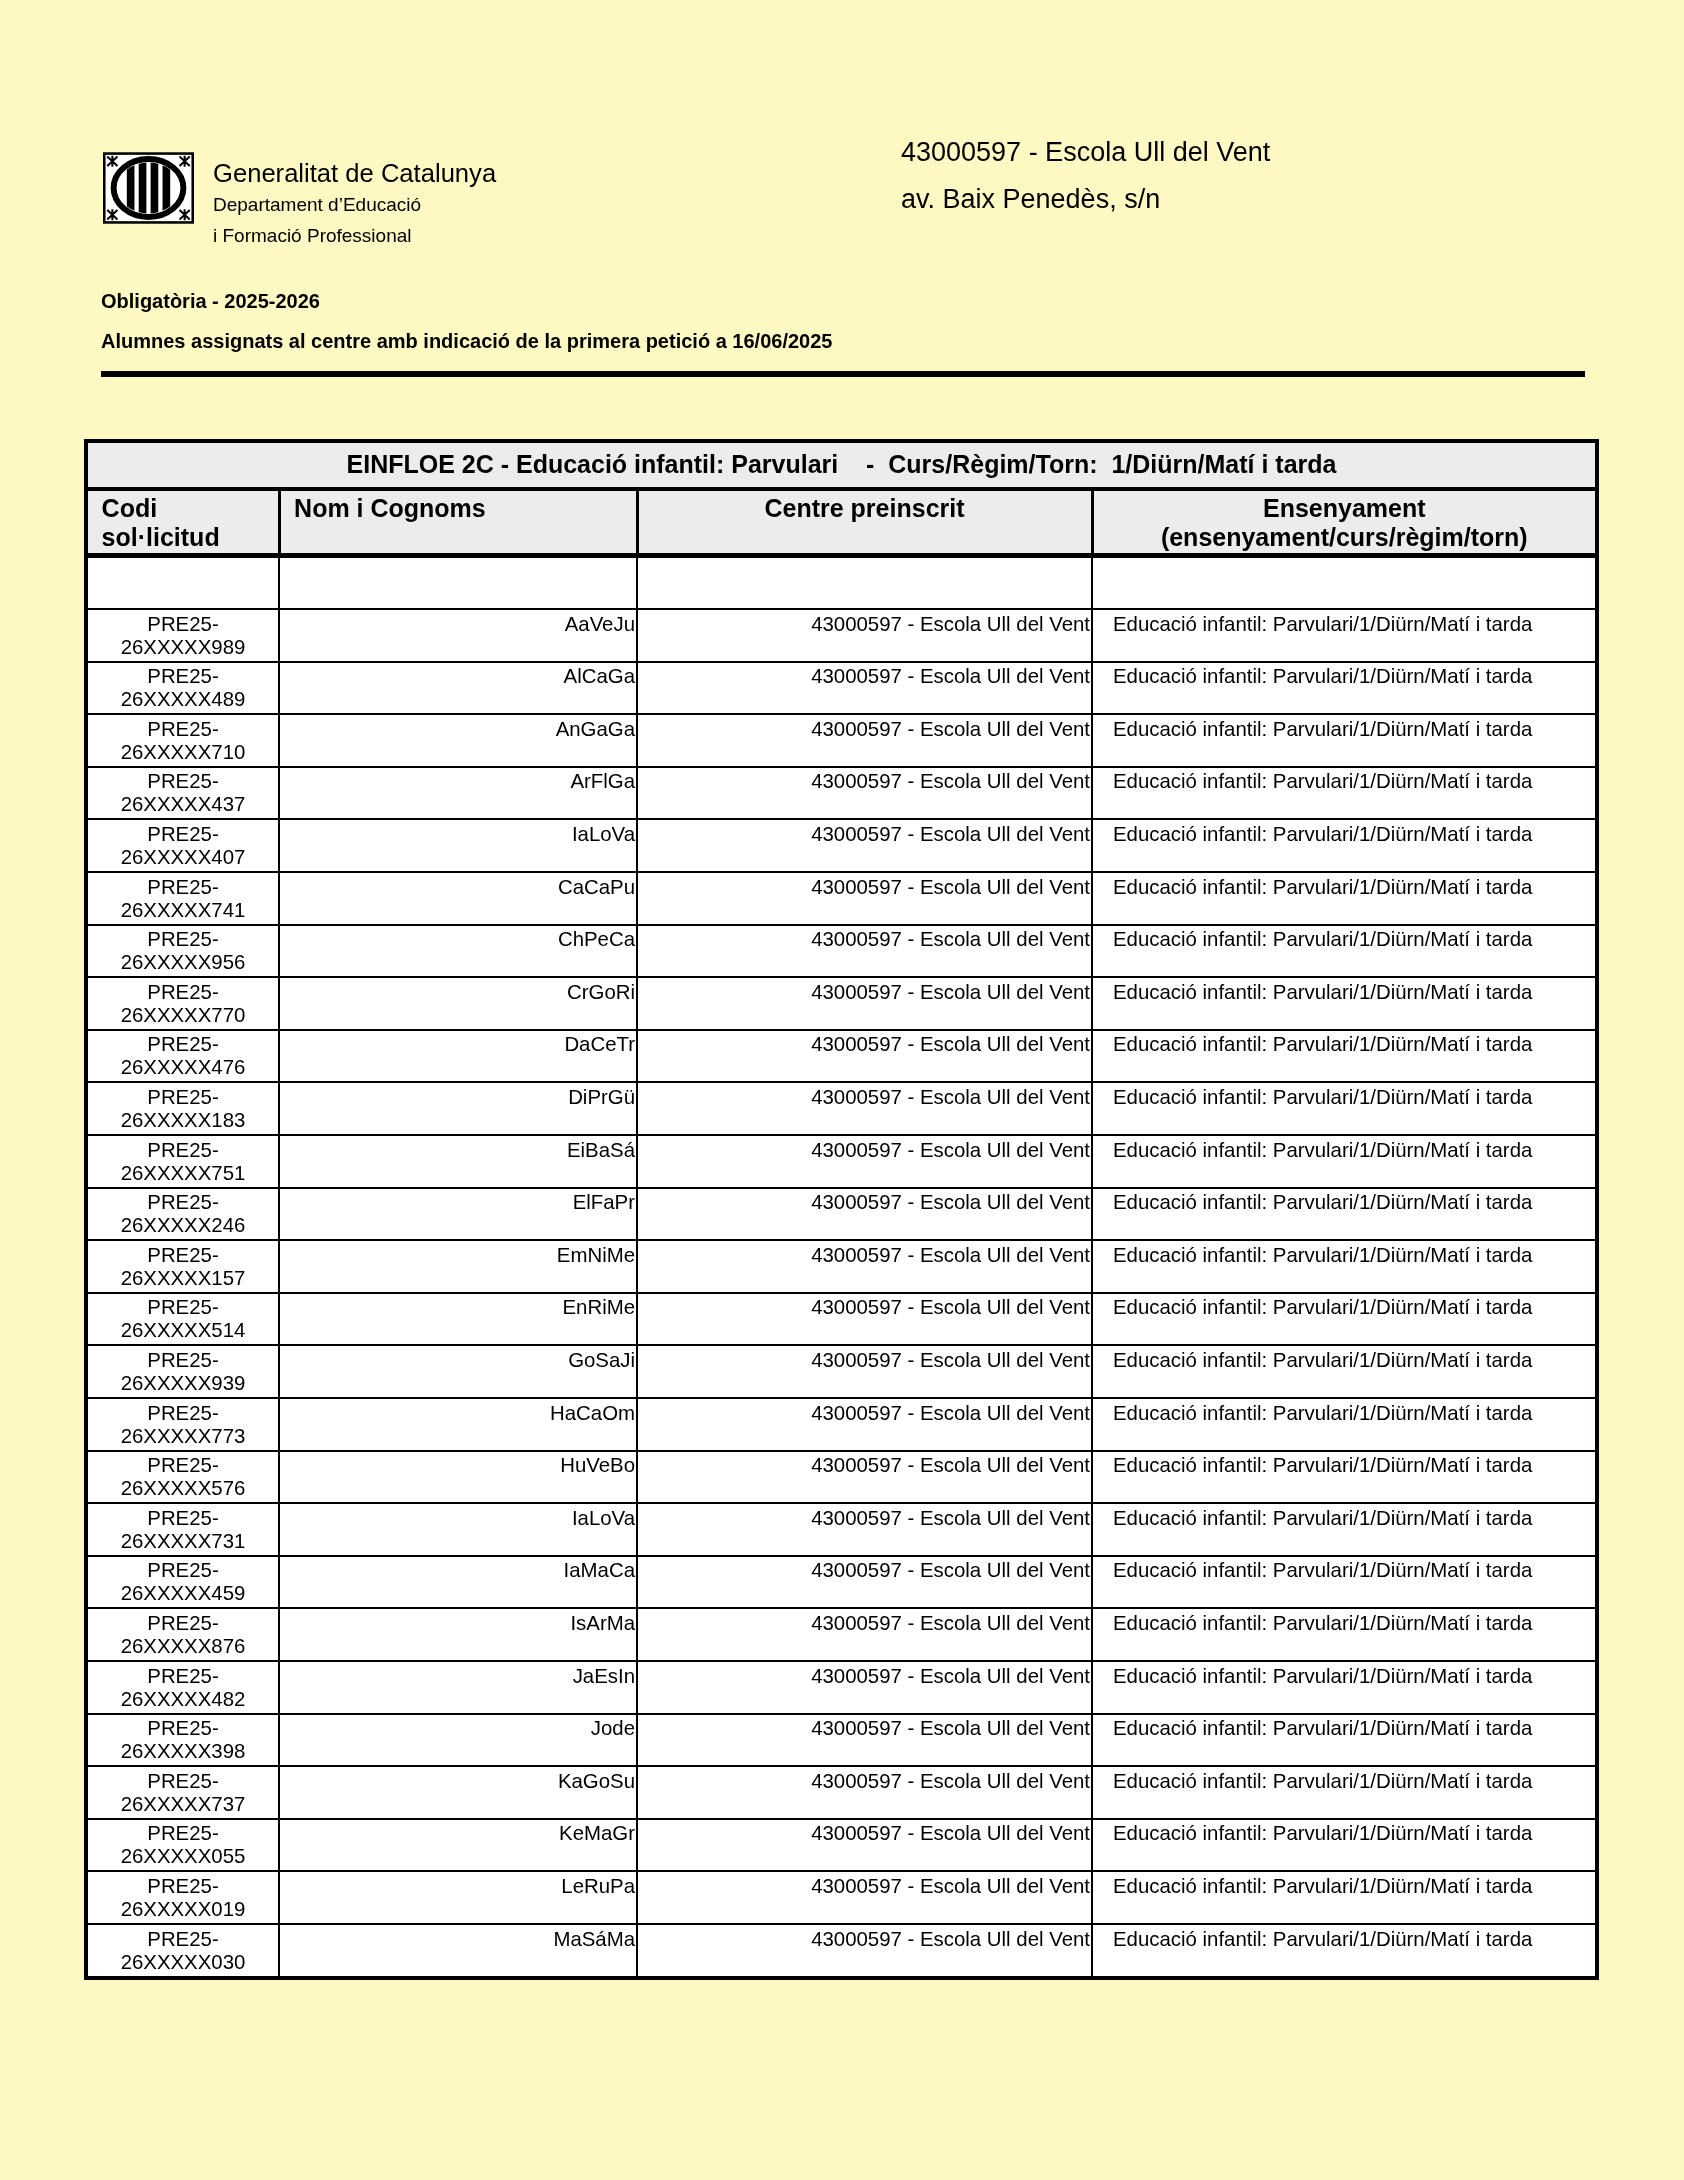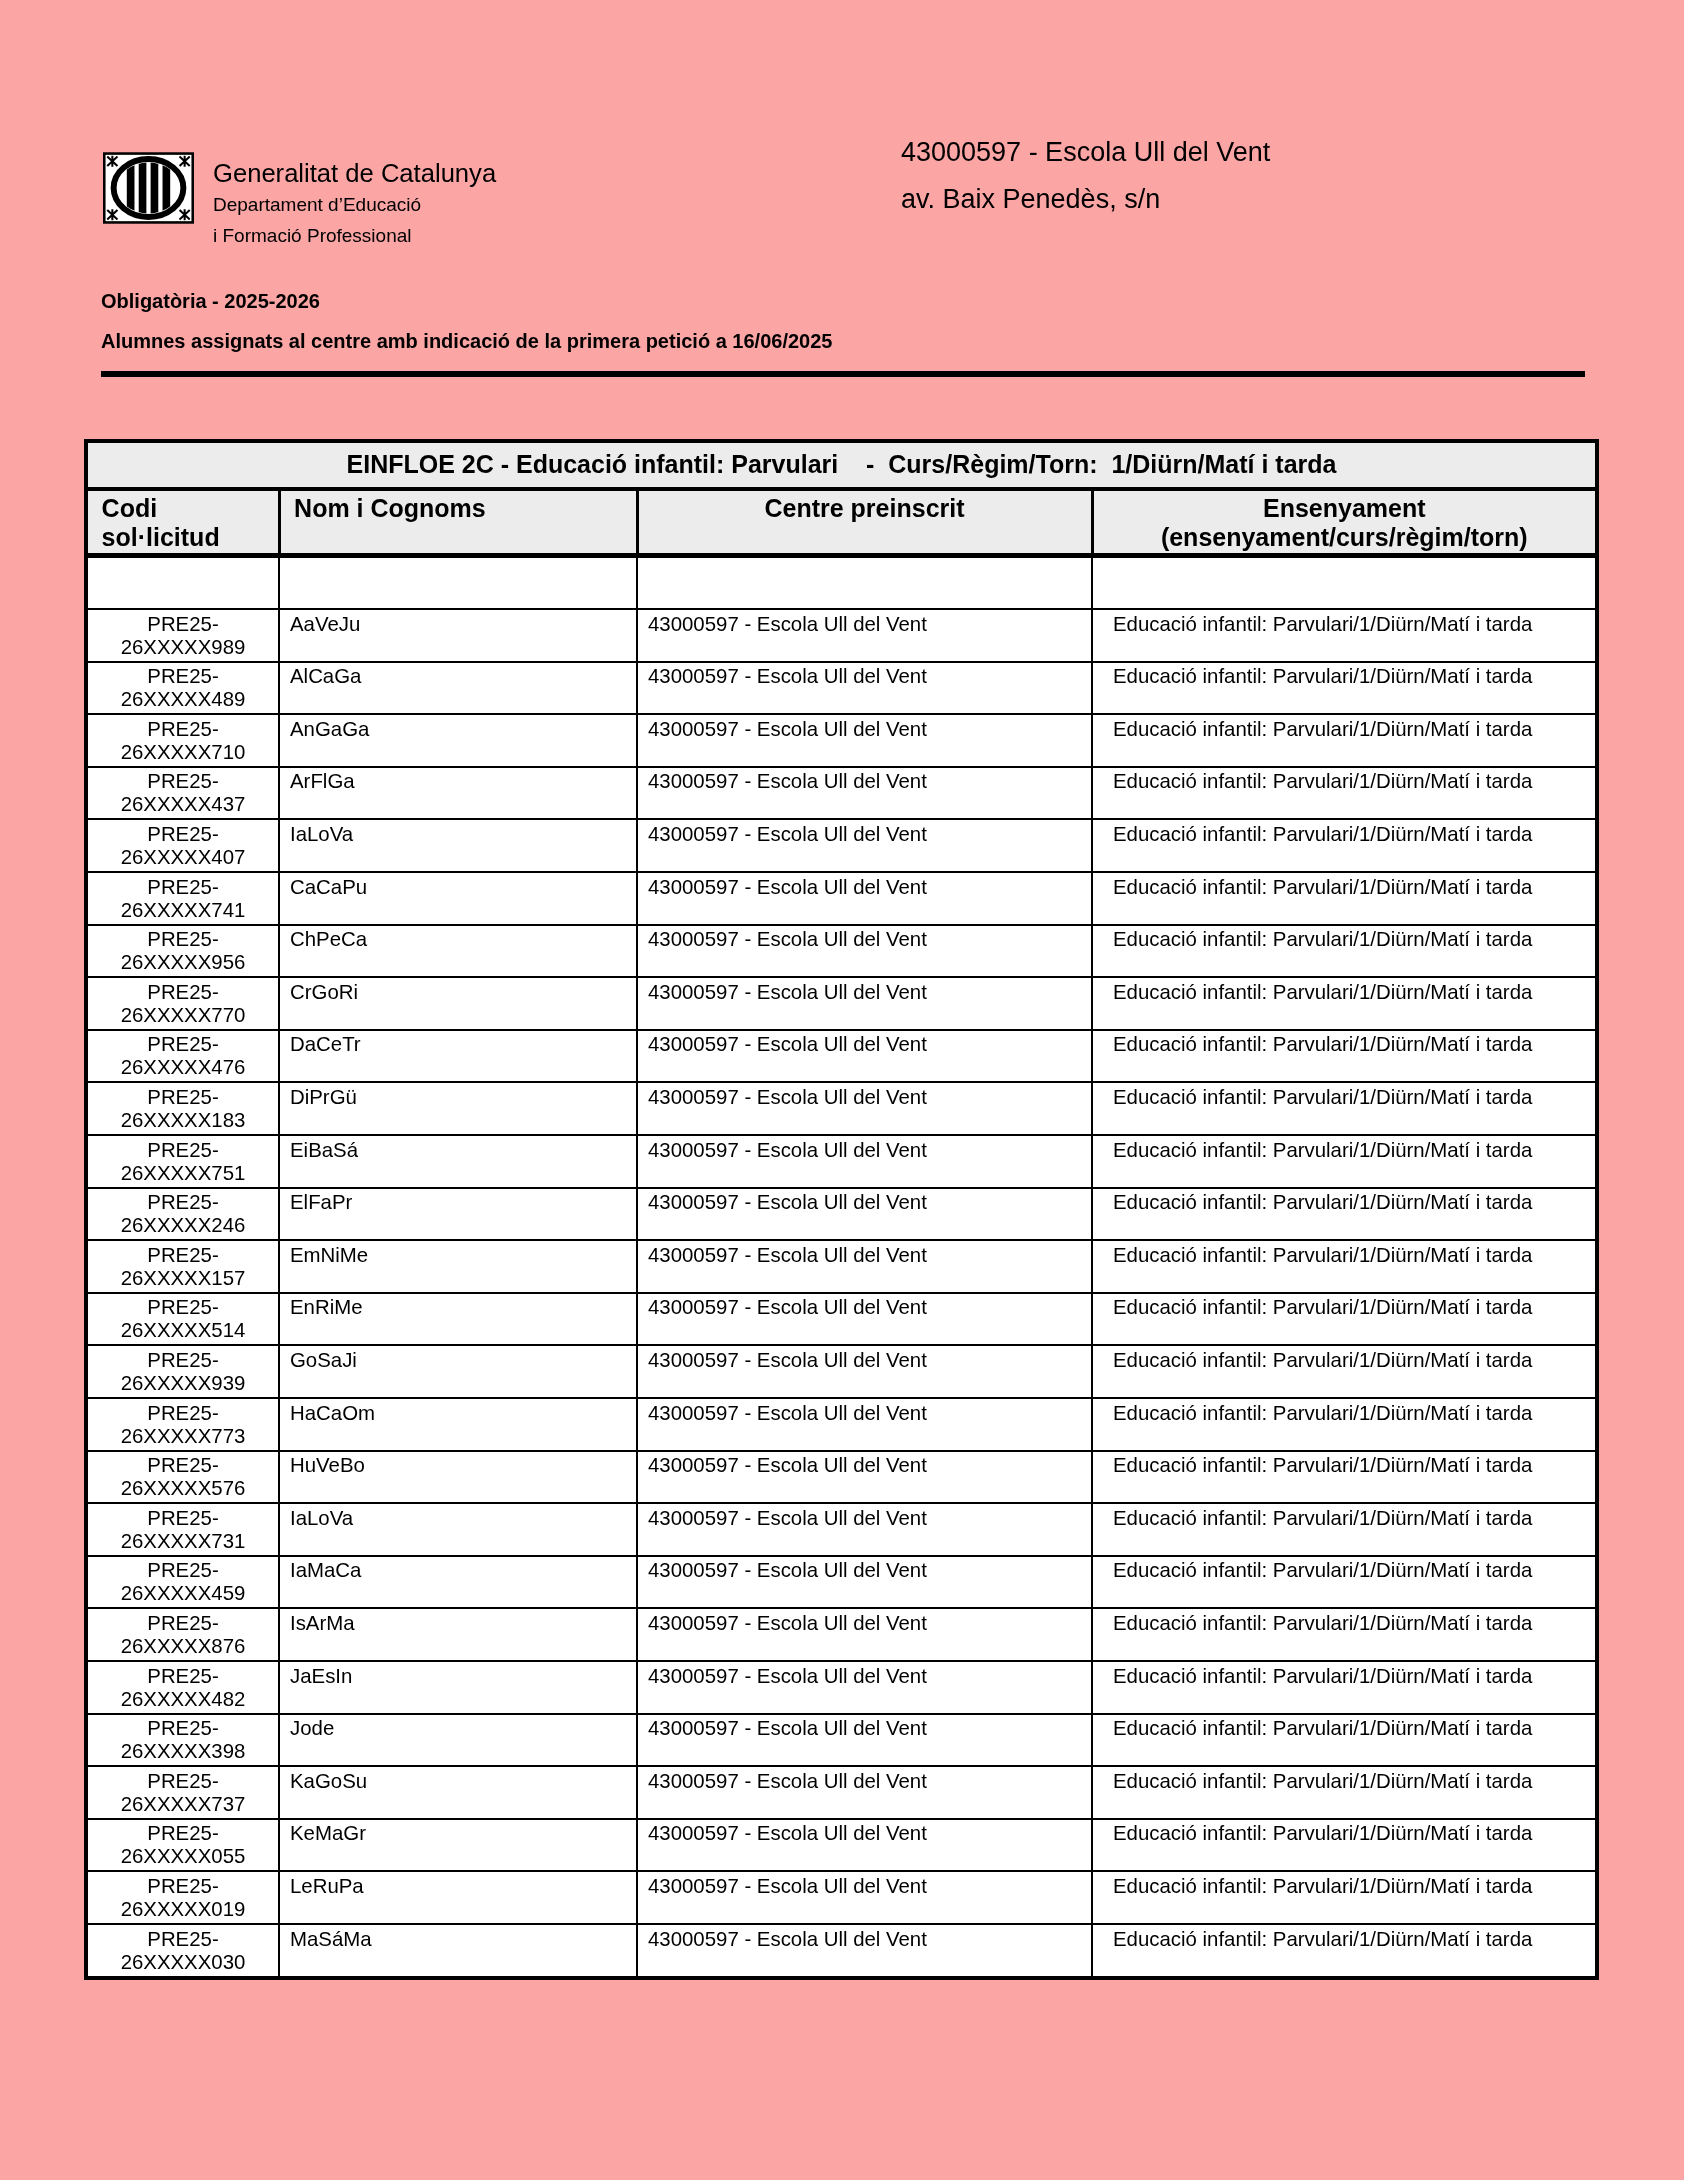--- a/index.html
+++ b/index.html
@@ -2,21 +2,21 @@
 <html style="font-size:13.6px"><head>
 <meta charset="utf-8">
 <style>
   html,body { margin:0; padding:0; background:#ffffff; }
   body {
     width:1685px; height:2181px;
     font-family:"Liberation Sans", sans-serif;
     color:#000;
     position:relative;
   }
-  .page { position:relative; width:1685px; height:2181px; background:#fca5a5; overflow:hidden; }
+  .page { position:relative; width:1685px; height:2181px; background:#fef9c3; overflow:hidden; }
 
   
   .logo { position:absolute; left:103px; top:152px; width:91px; height:72px; }
   .org  { position:absolute; left:213px; top:158px; font-size:25.6px; line-height:31px; letter-spacing:0px; }
   .org .org-bold { font-weight:normal; font-size:19px; }
   .addr { position:absolute; left:901px; top:129px; font-size:27px; line-height:47px; }
 
   
   .titleblk {
     position:absolute; left:101px; top:281px; width:1484px;
@@ -44,21 +44,21 @@
   th.h-centre, th.h-ens { text-align:center; }
 
   tr.spacer td { height:5.1px; padding:0; background:#fff; border-bottom:2.6px solid #000; }
 
   tbody.rows td {
     height:47px; vertical-align:top; background:#fff;
     font-size:20.4px; line-height:23px; padding-top:2.6px;
     border:2.6px solid #000;
   }
   td.c-codi { text-align:center;margin-top:12px; }
-  td.c-nom, td.c-centre { padding-left:10px; }
+  td.c-nom, td.c-centre { padding-left:10px;text-align:right; }
   td.c-ens { padding-left:20px; }
 </style>
 </head>
 <body>
 
 <div class="page">
 
   <div class="logo">
     <svg width="91" height="72" viewBox="0 0 107 84" xmlns="http://www.w3.org/2000/svg">
       <rect x="1.5" y="1.5" width="104" height="81" fill="#ffffff" stroke="#000" stroke-width="3"></rect>

